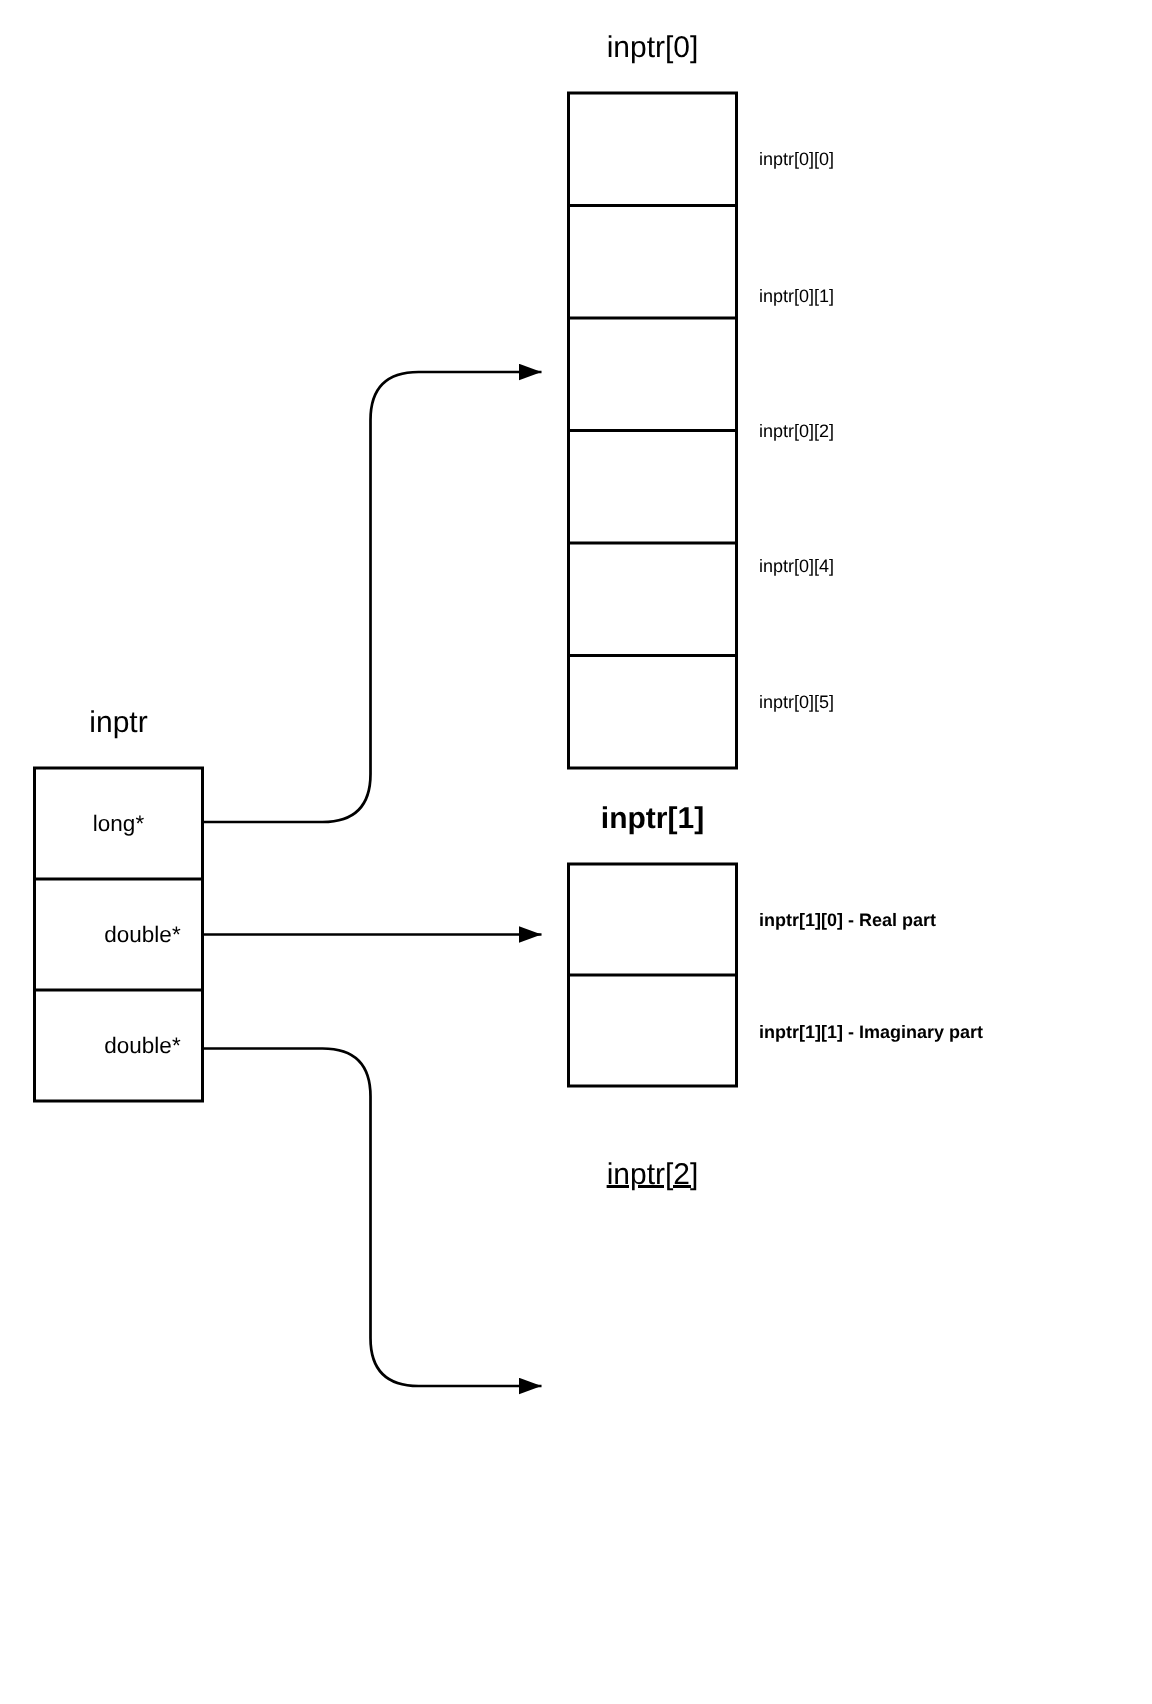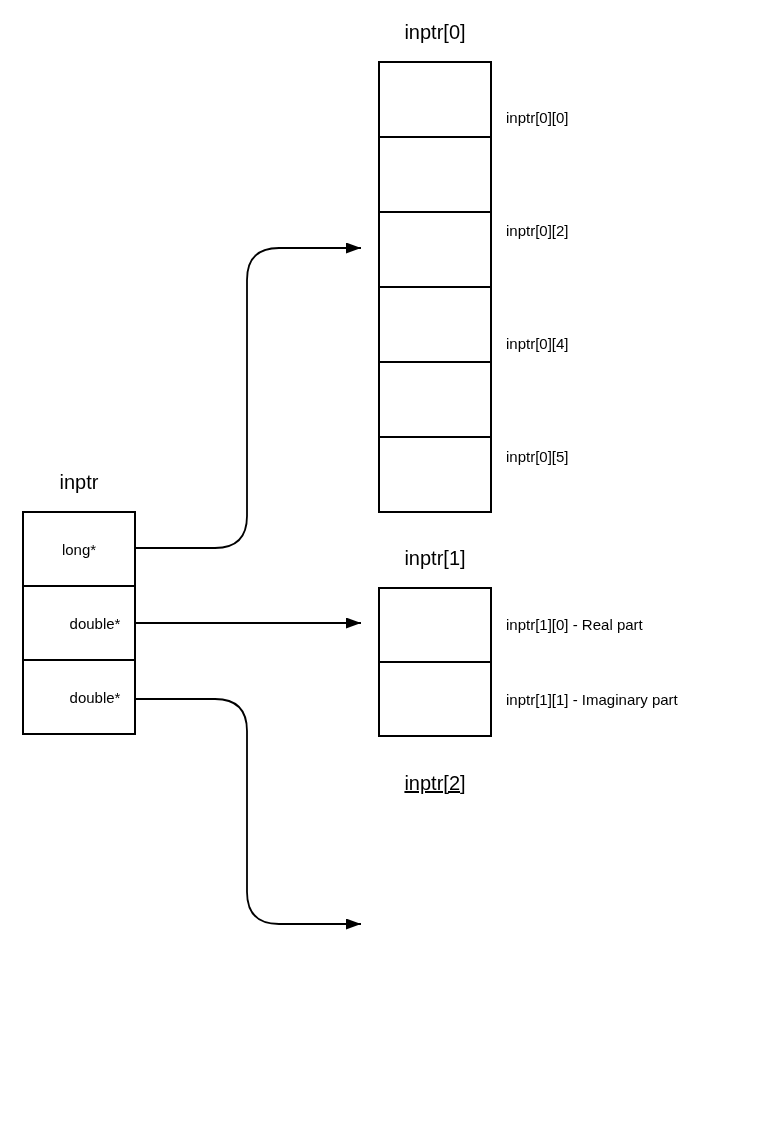--- a/index.html
+++ b/index.html
@@ -63,31 +63,31 @@
   }
   .labels {
     display: flex;
     flex-direction: column;
     margin-left: 14px;
   }
   .side-label {
     flex: 1;
     display: flex;
     align-items: center;
-    font-size: 15px;
+    font-size: 12px;
     white-space: nowrap;
   }
   
   .pointer-block .row { height: 224px; }
   .array-0 .row { height: 452px; }
   .array-1 .row { height: 150px; }
   .array-2 .row { height: 299px; }
   .pointer-block { left: 22px; top: 473px; }
   .array-0 { left: 378px; top: 23px; }
-  .array-1 { left: 378px; top: 549px; }
+  .array-1 { left: 378px; top: 537px; font-weight: bold; }
   .array-2 { left: 378px; top: 774px; text-decoration: underline; }
 </style>
 </head>
 <body>
 
 <div class="canvas">
 
   <svg class="arrows-svg" viewBox="0 0 768 1136" xmlns="http://www.w3.org/2000/svg">
     <defs>
       <marker id="ah" markerUnits="userSpaceOnUse" markerWidth="16" markerHeight="12" refX="15" refY="5.5" orient="auto">
@@ -122,20 +122,21 @@
       <div class="box">
         <div class="cell"></div>
         <div class="cell"></div>
         <div class="cell"></div>
         <div class="cell"></div>
         <div class="cell"></div>
         <div class="cell"></div>
       </div>
       <div class="labels">
         <div class="side-label">inptr[0][0]</div>
+        <div class="side-label">inptr[0][1]</div>
         <div class="side-label">inptr[0][2]</div>
         <div class="side-label">inptr[0][4]</div>
         <div class="side-label">inptr[0][5]</div>
       </div>
     </div>
   </div>
 
   <div class="struct array-1">
     <div class="struct-title">inptr[1]</div>
     <div class="row">

